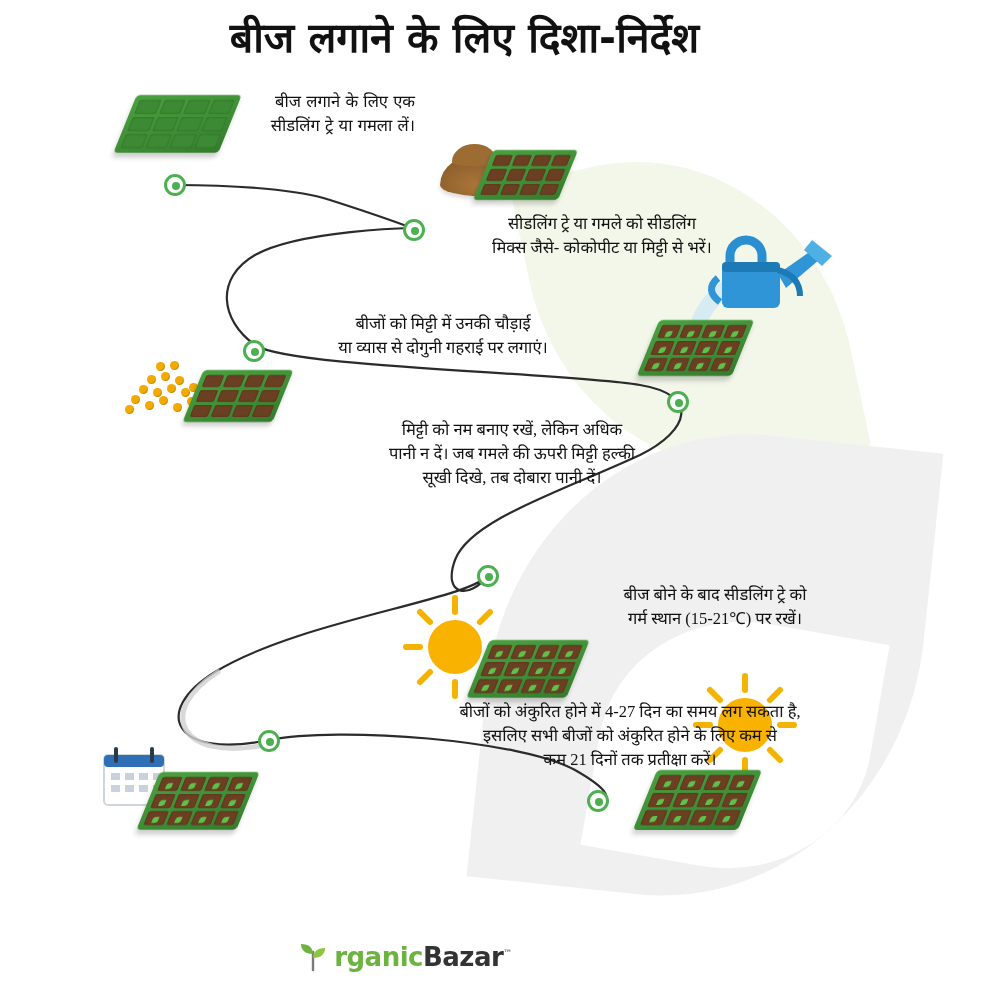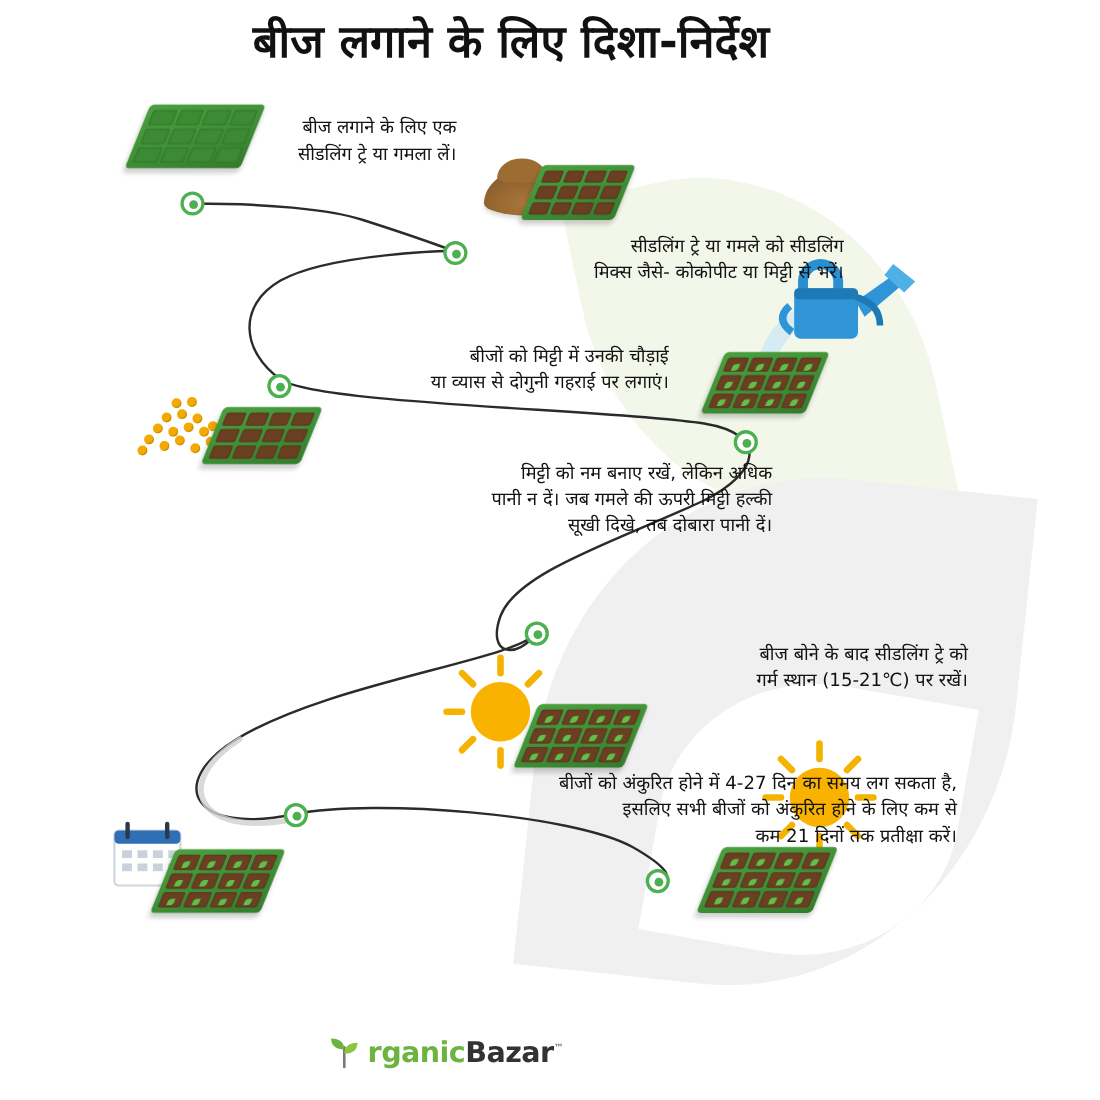--- a/index.html
+++ b/index.html
@@ -54,21 +54,21 @@
     width:8px;height:8px;border-radius:50%;background:#4caf50;
   }
 
   
   .step-text{
     position:absolute;z-index:6;
     font-size:16.5px;line-height:1.45;color:#111111;
     white-space:pre-line;
   }
   .ta-right{text-align:right;}
-  .ta-left{text-align:right;}
+  .ta-left{text-align:center;font-family:Liberation Serif, serif;}
 
   
   .tray{position:absolute;z-index:4;}
   .tray .slab{
     width:100%;height:100%;
     background:linear-gradient(160deg,#4aa03f 0%,#3f8f36 55%,#357a2d 100%);
     border-radius:4px;
     transform:skewX(-22deg) rotateX(0deg);
     box-shadow:0 4px 5px rgba(0,0,0,.18);
     display:grid;gap:3px;padding:5px;box-sizing:border-box;
@@ -167,21 +167,21 @@
         <div class="cell"></div>
         <div class="cell"></div>
         <div class="cell"></div>
       <div class="cell"></div>
         <div class="cell"></div>
         <div class="cell"></div>
         <div class="cell"></div>
     </div>
   </div>
   <div class="dot" style="left:164px;top:174px;"></div>
-  <div class="step-text ta-right" style="left:155px;top:104px;width:260px;">बीज लगाने के लिए एक
+  <div class="step-text ta-right" style="left:155px;top:90px;width:260px;">बीज लगाने के लिए एक
 सीडलिंग ट्रे या गमला लें।</div>
 
   <div class="soilpile" style="left:440px;top:152px;"></div>
   <div class="tray soil" style="left:483px;top:150px;width:85px;height:50px;">
     <div class="slab" style="grid-template-columns:repeat(4,1fr);grid-template-rows:repeat(3,1fr);">
       <div class="cell"></div>
         <div class="cell"></div>
         <div class="cell"></div>
         <div class="cell"></div>
       <div class="cell"></div>

